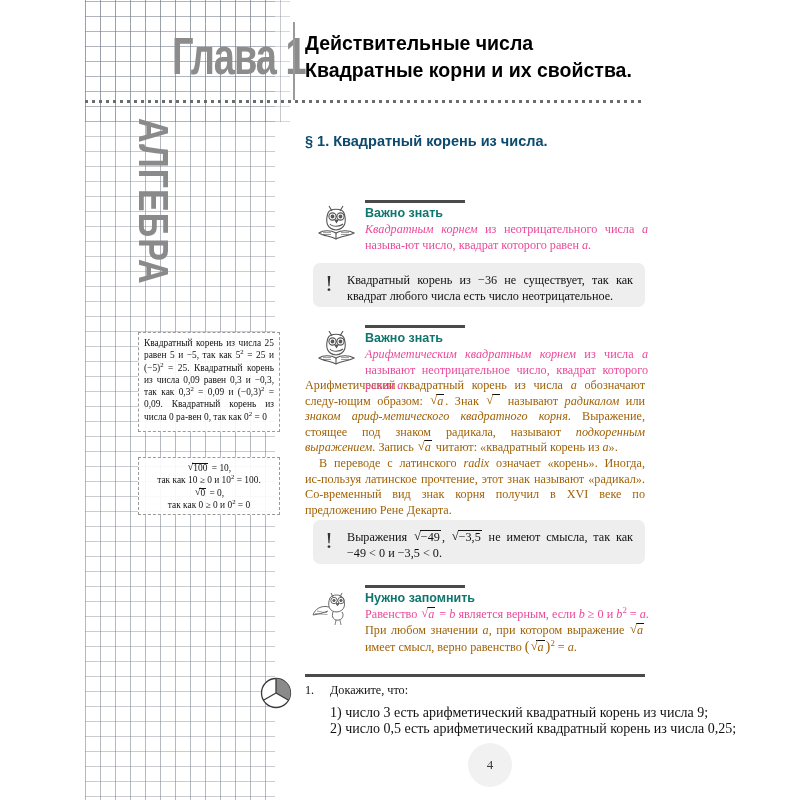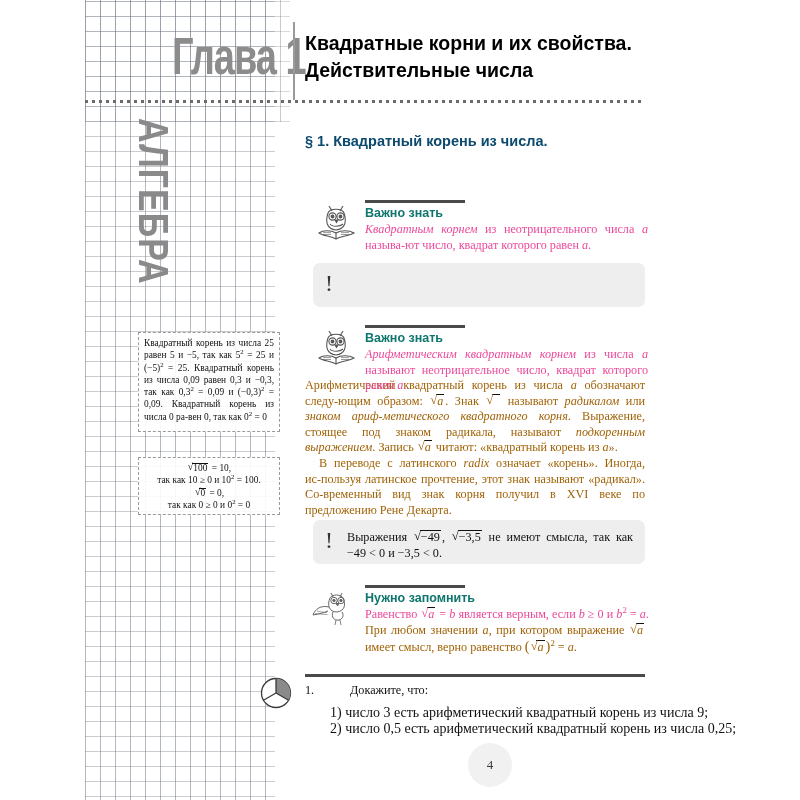--- a/index.html
+++ b/index.html
@@ -275,21 +275,20 @@
     z-index: 7;
   }
   #ex-intro {
     position: absolute;
     left: 330px;
     top: 683px;
     font-family: "Liberation Serif", serif;
     font-size: 12.2px;
     color: #111;
     z-index: 7;
-    margin-left: 20px;
   }
   .ex-sub {
     position: absolute;
     left: 330px;
     font-family: "Liberation Serif", serif;
     font-size: 14px;
     line-height: 16px;
     color: #111;
     z-index: 7;
     white-space: nowrap;
@@ -350,22 +349,22 @@
 
   <div id="grid-bg-top"></div>
   <div id="grid-bg"></div>
   <div id="header-white"></div>
   <div id="content-white"></div>
   <div id="right-white"></div>
 
   <div id="chapter-label">Глава 1</div>
   <div id="chapter-divider"></div>
   <div id="chapter-title">
+    <div>Действительные числа</div>
     <div>Квадратные корни и их свойства.</div>
-    <div>Действительные числа</div>
   </div>
   <div id="header-dots"></div>
 
   <div id="algebra-vertical">АЛГЕБРА</div>
 
   <div id="section-heading">
     <div>§ 1. Квадратный корень из числа.</div>
   </div>
 
   <div class="info-block" style="left:313px; top:200px; width:335px; height:55px;">
@@ -386,20 +385,21 @@
         <path d="M10 32.6 L18 32.6 M10 34.5 L18 34.5 M28 32.6 L36 32.6 M28 34.5 L36 34.5" stroke-width="0.6"></path>
       </g>
     </svg>
     <div class="info-rule"></div>
     <div class="info-title">Важно знать</div>
     <div class="info-body" style="width:283px;"><span class="it">Квадратным корнем</span> из неотрицательного числа <span class="it">a</span> называ‑ют число, квадрат которого равен <span class="it">a</span>.</div>
   </div>
 
   <div class="callout" style="left:313px; top:263px; width:332px; height:44px;">
     <div class="callout-bang">!</div>
+    <div class="callout-text" style="width:286px;">Квадратный корень из −36 не существует, так как квадрат любого числа есть число неотрицательное.</div>
   </div>
 
   <div class="info-block" style="left:313px; top:325px; width:335px; height:40px;">
     <svg class="owl-icon" viewBox="0 0 48 46">
       <g fill="none" stroke="#555" stroke-width="1.1">
         <path d="M16 6 L19 11 M30 6 L27 11"></path>
         <path d="M15 13 C12 22, 14 29, 23 30 C32 29, 34 22, 31 13 C29 8, 17 8, 15 13 Z"></path>
         <circle cx="19.5" cy="16.5" r="3.6"></circle>
         <circle cx="27.5" cy="16.5" r="3.6"></circle>
         <circle cx="19.5" cy="16.5" r="1.4" fill="#555"></circle>

